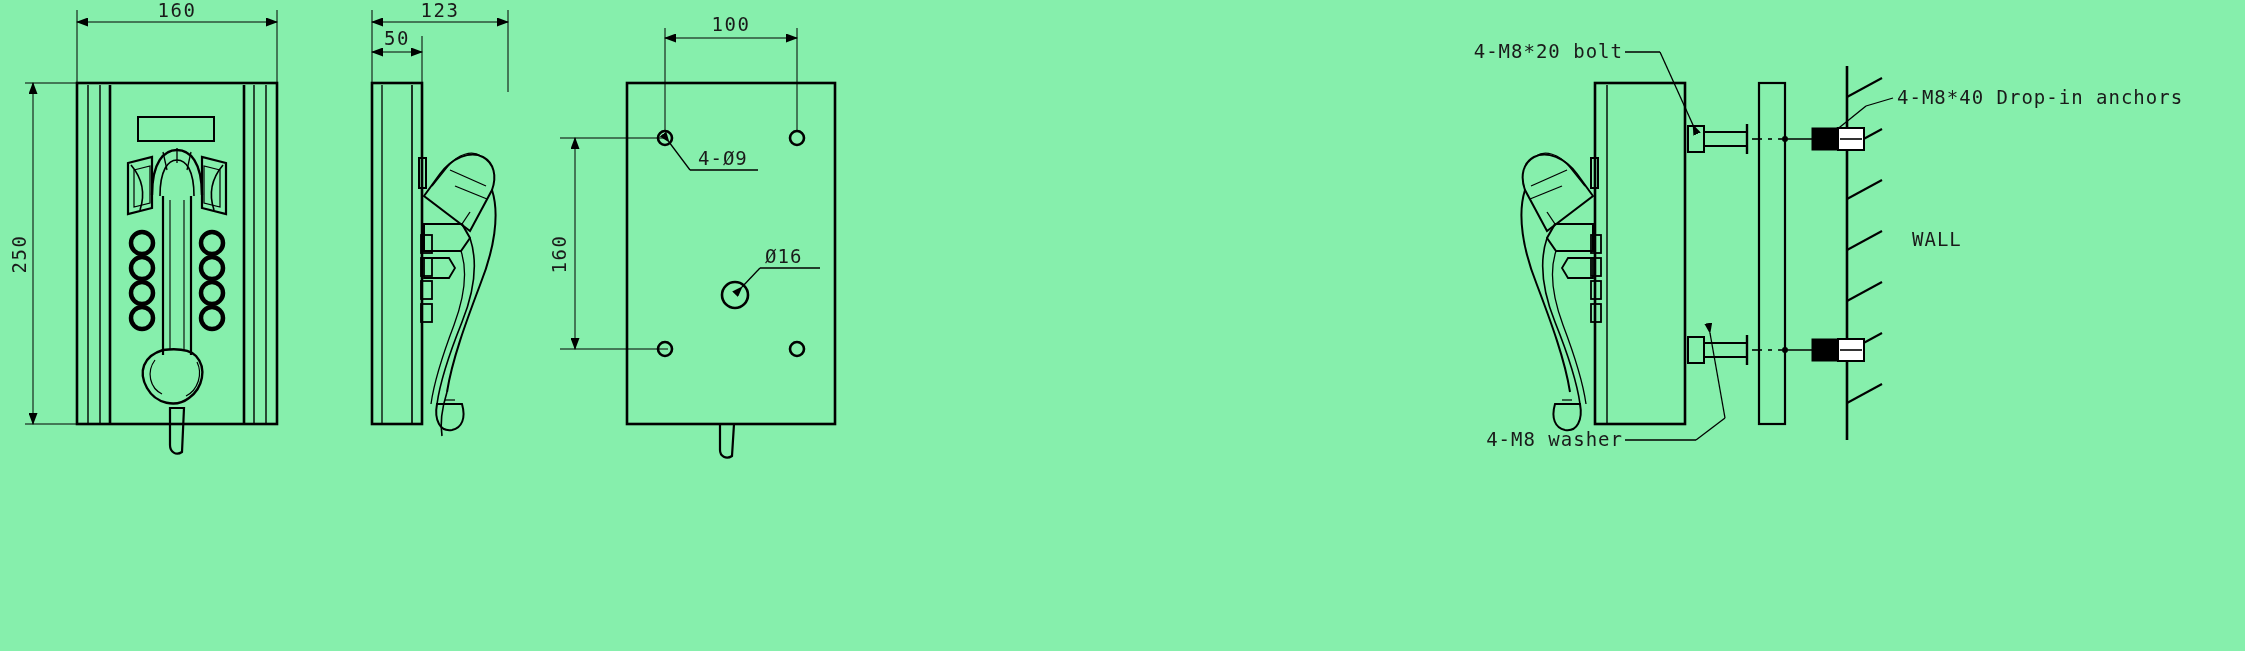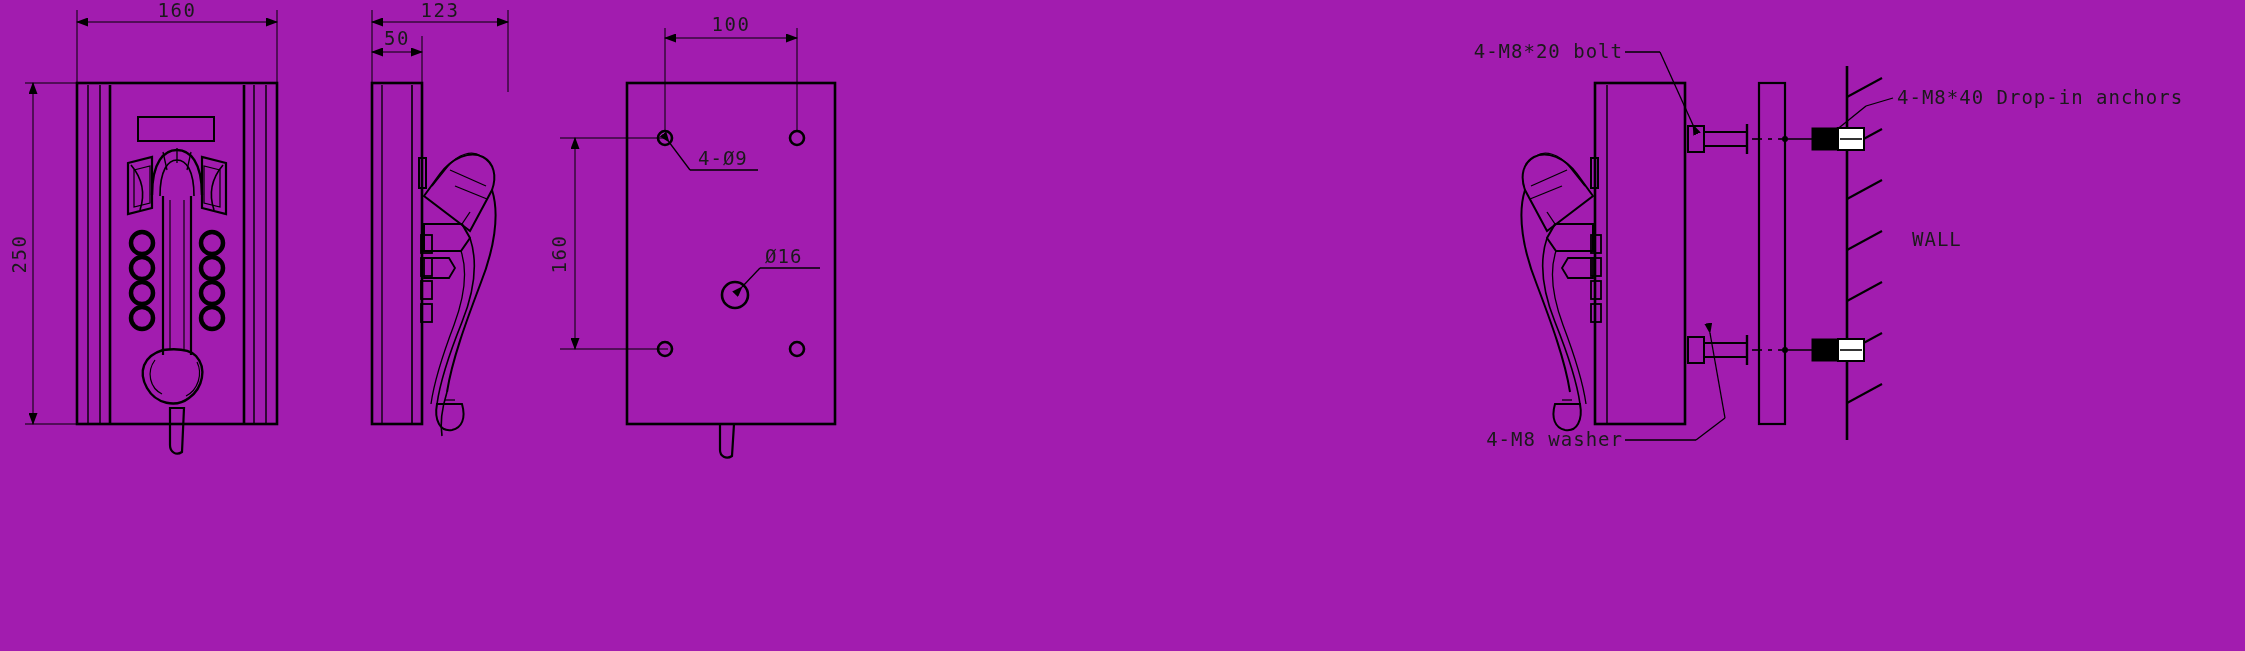--- a/index.html
+++ b/index.html
@@ -1,18 +1,18 @@
 <!DOCTYPE html>
 <html><head>
 <meta charset="utf-8">
 <style>
   html,body{margin:0;padding:0;background:#ffffff;}
   body{width:2245px;height:651px;overflow:hidden;
        font-family:"DejaVu Sans Mono","Liberation Mono",monospace;}
-  #sheet{position:relative;width:2245px;height:651px;background:#a21caf;}
+  #sheet{position:relative;width:2245px;height:651px;background:#86efac;}
   svg{display:block;}
   .dimtxt{font-family:"DejaVu Sans Mono","Liberation Mono",monospace;
           font-size:19px;fill:#1a1a1a;letter-spacing:1.5px;}
   .noteTxt{font-family:"DejaVu Sans Mono","Liberation Mono",monospace;
           font-size:19px;fill:#1a1a1a;letter-spacing:1px;}
 </style>
 </head>
 <body>
 
 <div id="sheet">

